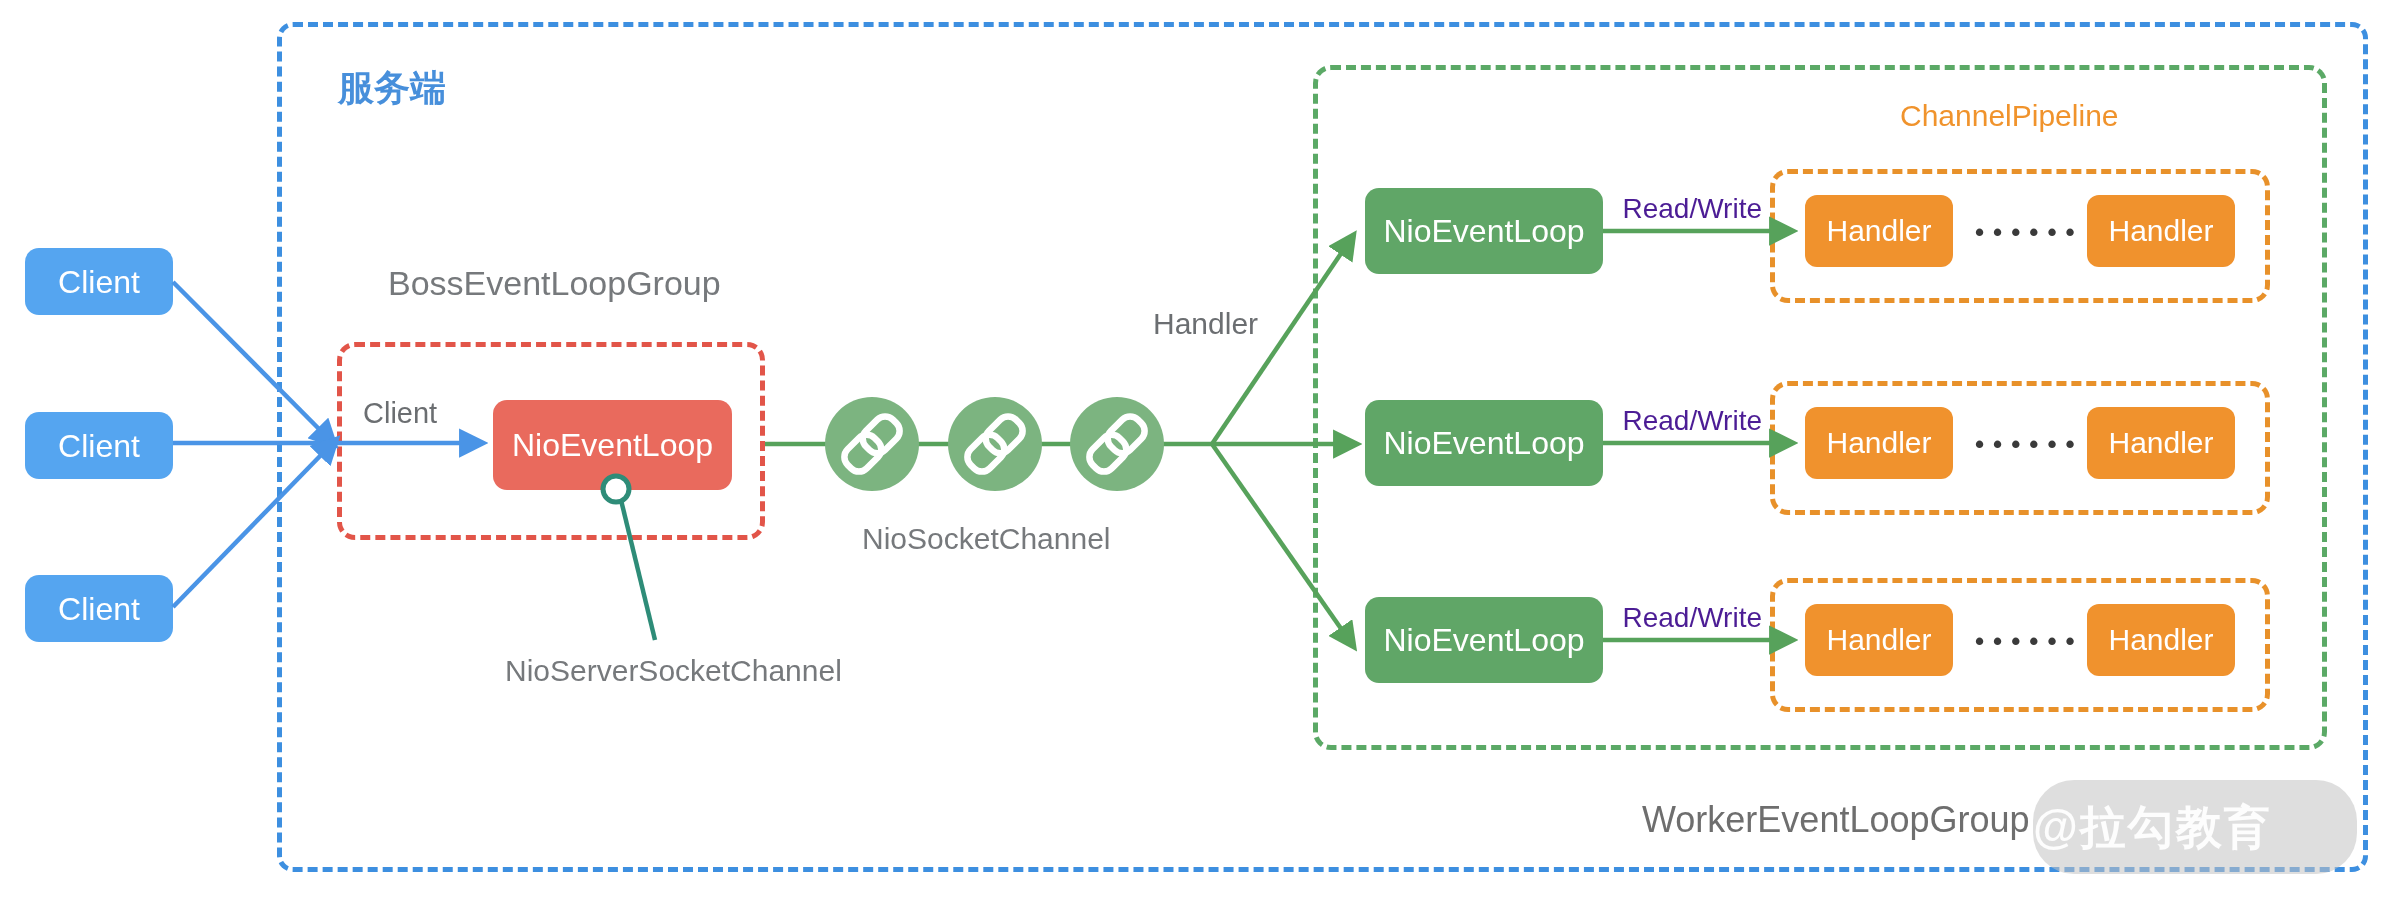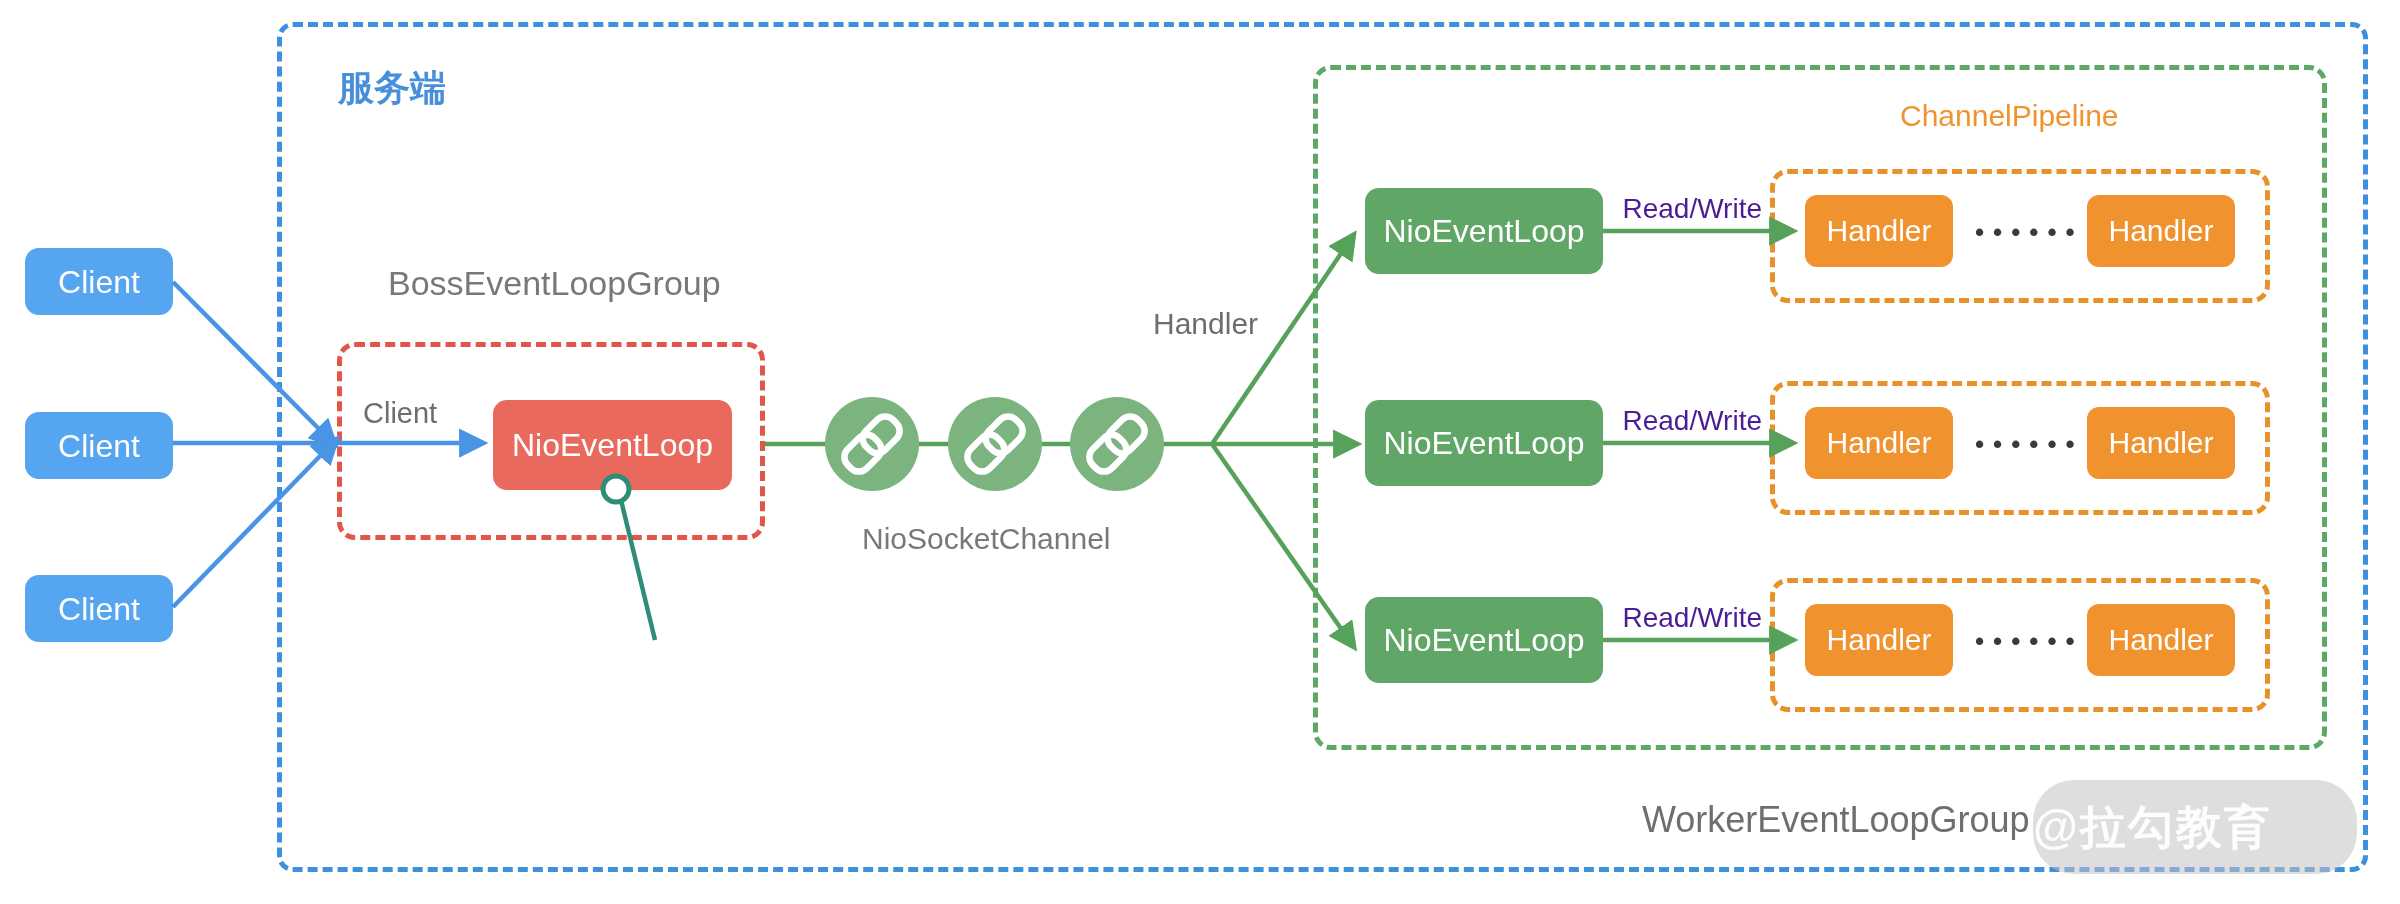--- a/index.html
+++ b/index.html
@@ -69,20 +69,21 @@
   <div class="abs client layer" style="top:575px">
       <span>Client</span>
     </div>
 
   <div class="abs boss-title layer">BossEventLoopGroup</div>
   <div class="abs boss-frame layer"></div>
   <div class="abs accept-label layer">Client</div>
   <div class="abs red-box layer">
       <span>NioEventLoop</span>
     </div>
+  <div class="abs nssc-label layer">NioServerSocketChannel</div>
 
   <div class="abs nsc-label layer">NioSocketChannel</div>
   <div class="abs register-label layer">Handler</div>
 
   <div class="abs worker-frame layer"></div>
   <div class="abs pipeline-title layer">ChannelPipeline</div>
   <div class="abs worker-title layer">WorkerEventLoopGroup</div>
 
   <div class="abs green-box layer" style="top:188px">
       <span>NioEventLoop</span>

